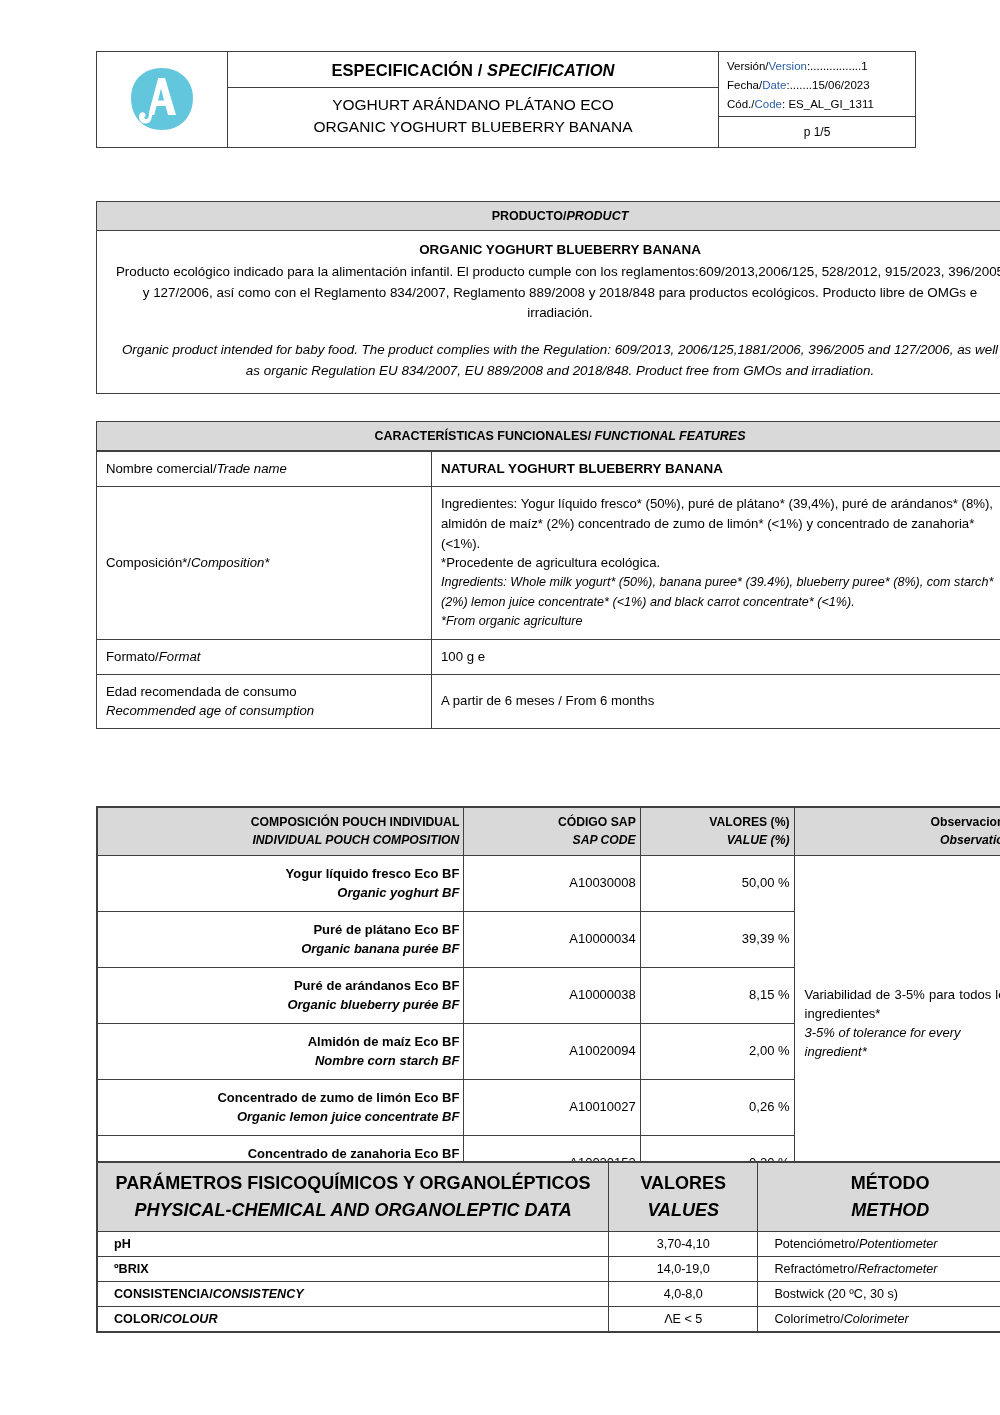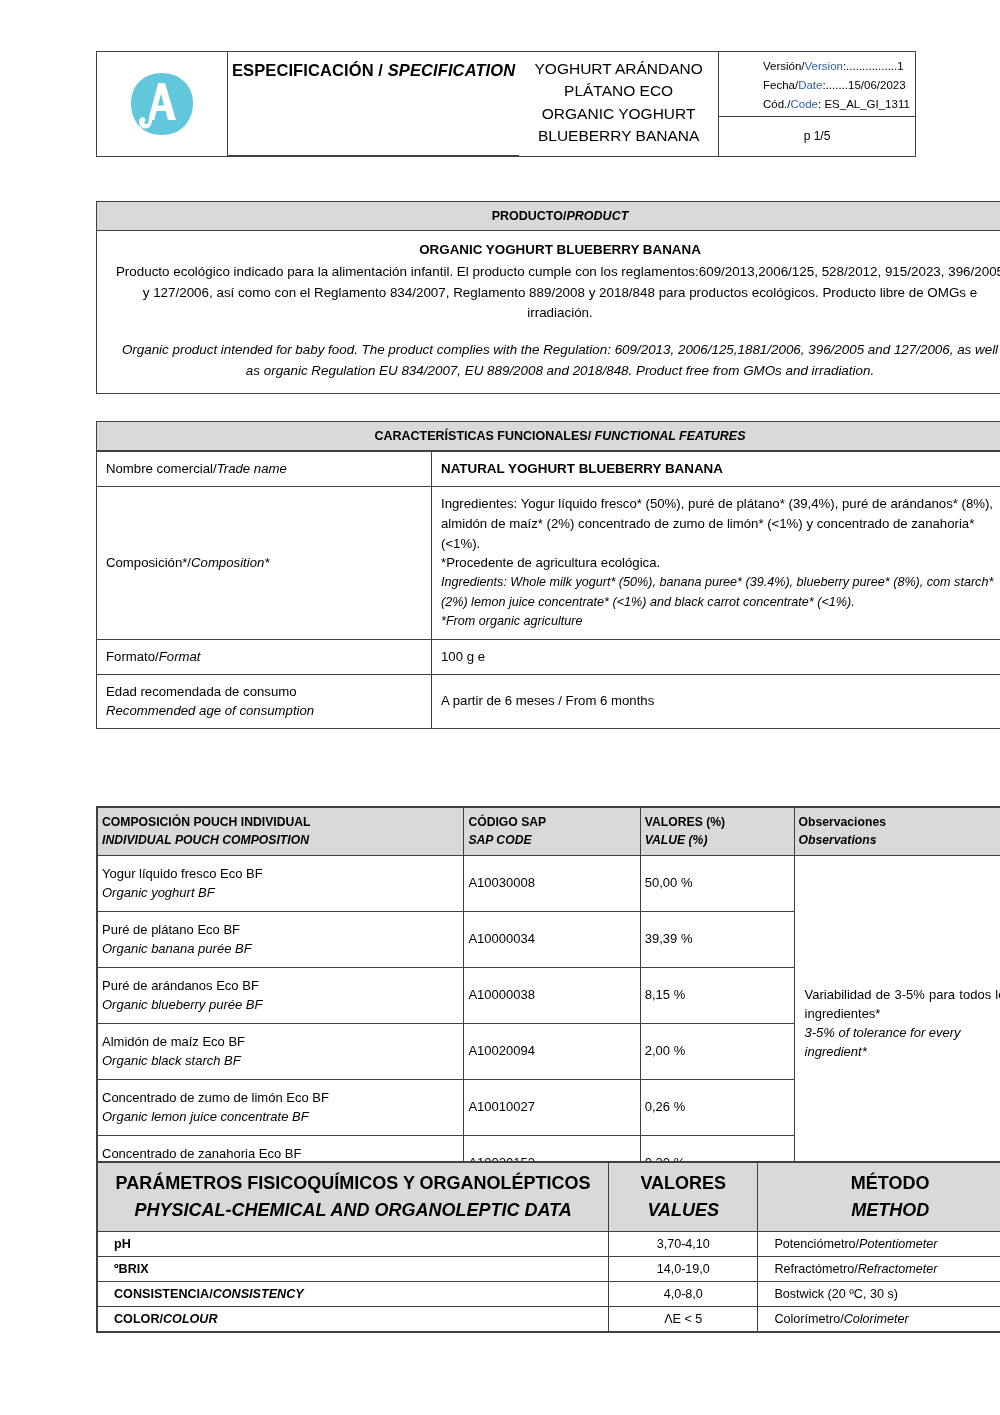--- a/index.html
+++ b/index.html
@@ -45,21 +45,21 @@
   .logo {
     width: 66px;
     height: 66px;
     position: relative;
   }
   .hdr-mid-cell {
     flex: 1;
     box-sizing: border-box;
     border-right: 1px solid #3f3f3f;
     display: flex;
-    flex-direction: row;
+    flex-direction: column;
   }
   .hdr-spec-row {
     border-bottom: 1px solid #3f3f3f;
     text-align: center;
     padding: 9px 4px 7px;
     font-size: 16.5px;
     font-weight: bold;
     letter-spacing: .1px;
   }
   .hdr-spec-row .ital { font-style: italic; }
@@ -78,21 +78,21 @@
     width: 196px;
     box-sizing: border-box;
     display: flex;
     flex-direction: column;
     font-size: 11.5px;
   }
   .hdr-meta {
     padding: 4px 8px 3px 8px;
     border-bottom: 1px solid #3f3f3f;
   }
-  .hdr-meta div { padding: 3.5px 0; white-space: nowrap; margin-left: 36px; }
+  .hdr-meta div { padding: 3.5px 0; white-space: nowrap; }
   .blue { color: #2e5fa3; }
   .hdr-page {
     flex: 1;
     display: flex;
     align-items: center;
     justify-content: center;
     font-size: 12px;
     padding: 5px 0;
   }
 
@@ -144,34 +144,34 @@
   .ftable .val-bold { font-weight: bold; font-size: 13.4px; }
   .comp-cell { line-height: 1.62; font-size: 13.6px; }
   .comp-cell .en { font-style: italic; font-size: 12.6px; line-height: 1.55; }
   .fmt-e { font-size: 15px; }
 
   
   #pouch-block { top: 806px; border: 1px solid #404040; }
   .ptable { width: 100%; border-collapse: collapse; table-layout: fixed; }
   .ptable th, .ptable td {
     border: 1px solid #404040;
-    text-align: left;
+    text-align: right;
     vertical-align: middle;
     font-size: 13px;
     padding: 5px 4px;
     line-height: 1.45;
   }
   .ptable thead th {
     background: #d9d9d9;
     font-weight: bold;
     font-size: 12.2px;
     padding: 6px 4px;
   }
   .ptable thead th .ital { font-style: italic; display: block; }
-  .ptable .ing { height: 45px; }
+  .ptable .ing { height: 45px; font-weight: bold; }
   .ptable .ing .en { font-style: italic; display: block; }
   .obs-cell {
     text-align: left !important;
     vertical-align: middle !important;
     padding: 8px 10px !important;
     font-size: 12.6px;
     line-height: 1.52;
   }
   .obs-cell .es { text-align: justify; }
   .obs-cell .en { font-style: italic; }
@@ -311,21 +311,21 @@
           <td class="ing"><span>Puré de plátano Eco BF</span><span class="en">Organic banana purée BF</span></td>
           <td>A10000034</td>
           <td>39,39 %</td>
         </tr>
         <tr>
           <td class="ing"><span>Puré de arándanos Eco BF</span><span class="en">Organic blueberry purée BF</span></td>
           <td>A10000038</td>
           <td>8,15 %</td>
         </tr>
         <tr>
-          <td class="ing"><span>Almidón de maíz Eco BF</span><span class="en">Organic black starch BF</span></td>
+          <td class="ing"><span>Almidón de maíz Eco BF</span><span class="en">Nombre corn starch BF</span></td>
           <td>A10020094</td>
           <td>2,00 %</td>
         </tr>
         <tr>
           <td class="ing"><span>Concentrado de zumo de limón Eco BF</span><span class="en">Organic lemon juice concentrate BF</span></td>
           <td>A10010027</td>
           <td>0,26 %</td>
         </tr>
         <tr>
           <td class="ing"><span>Concentrado de zanahoria Eco BF</span><span class="en">Organic black carrot concentrate</span></td>

